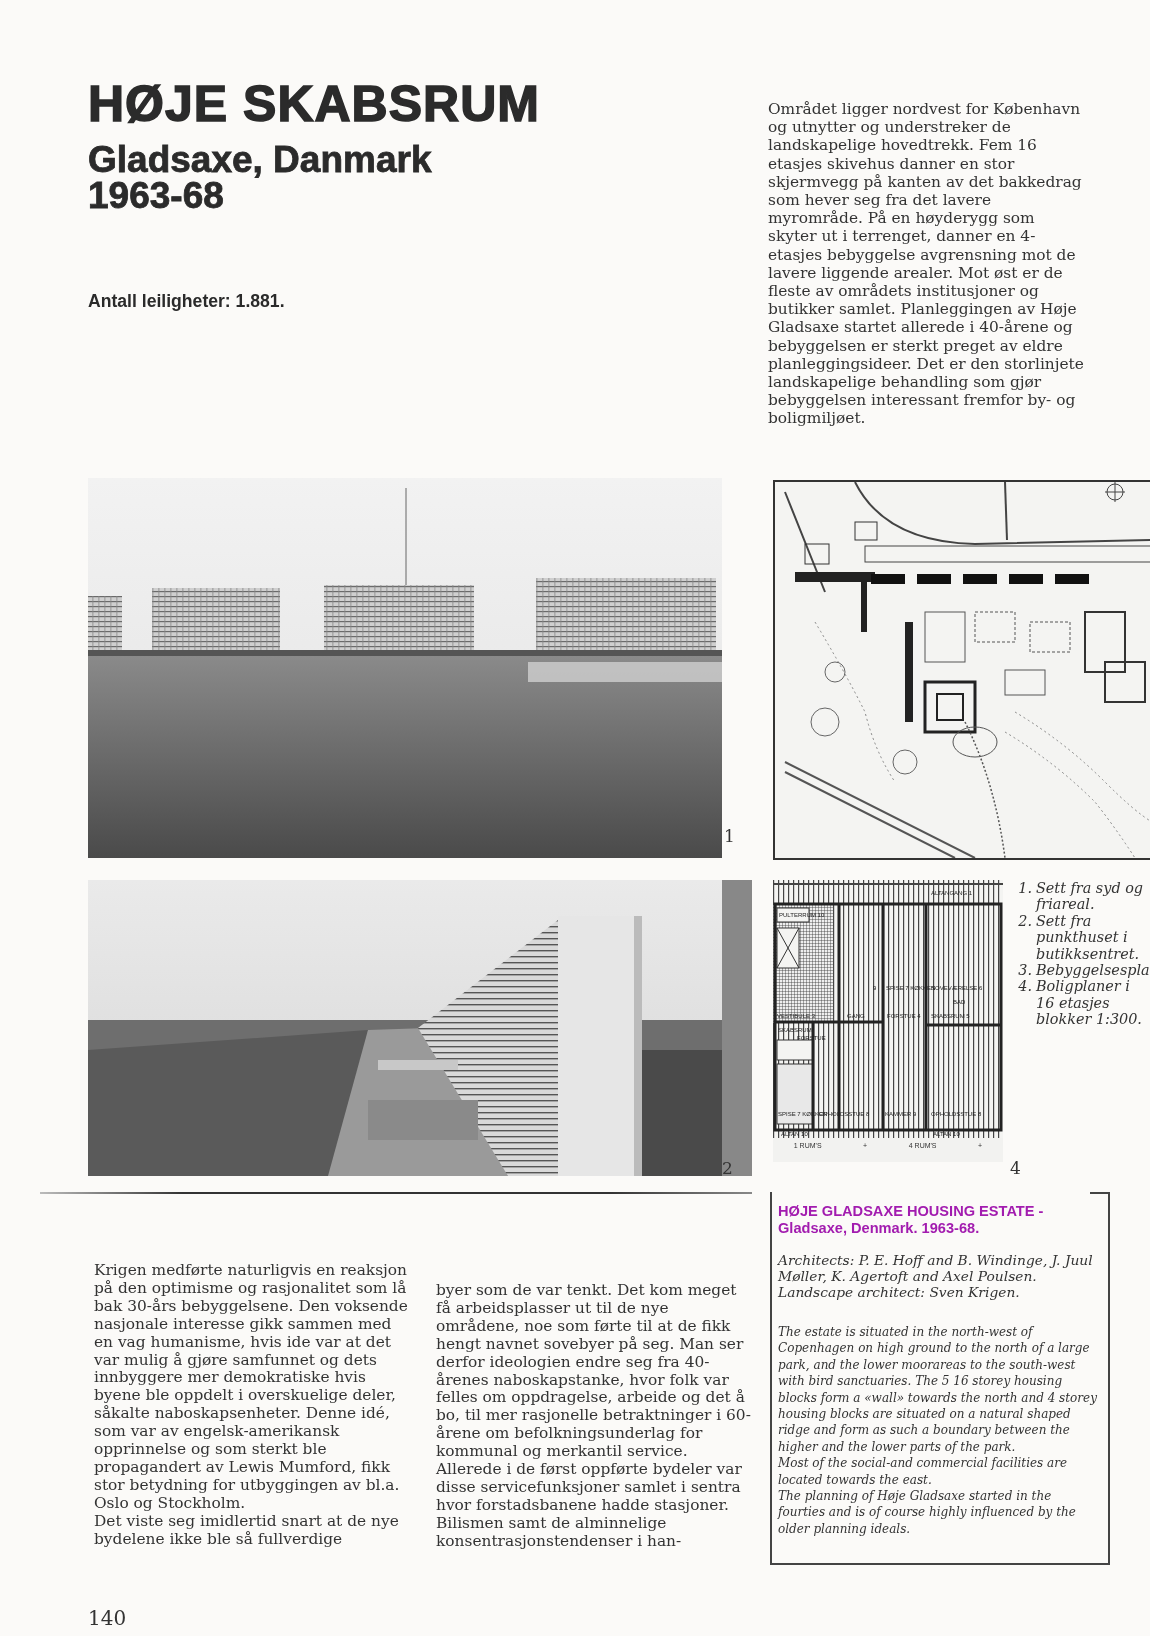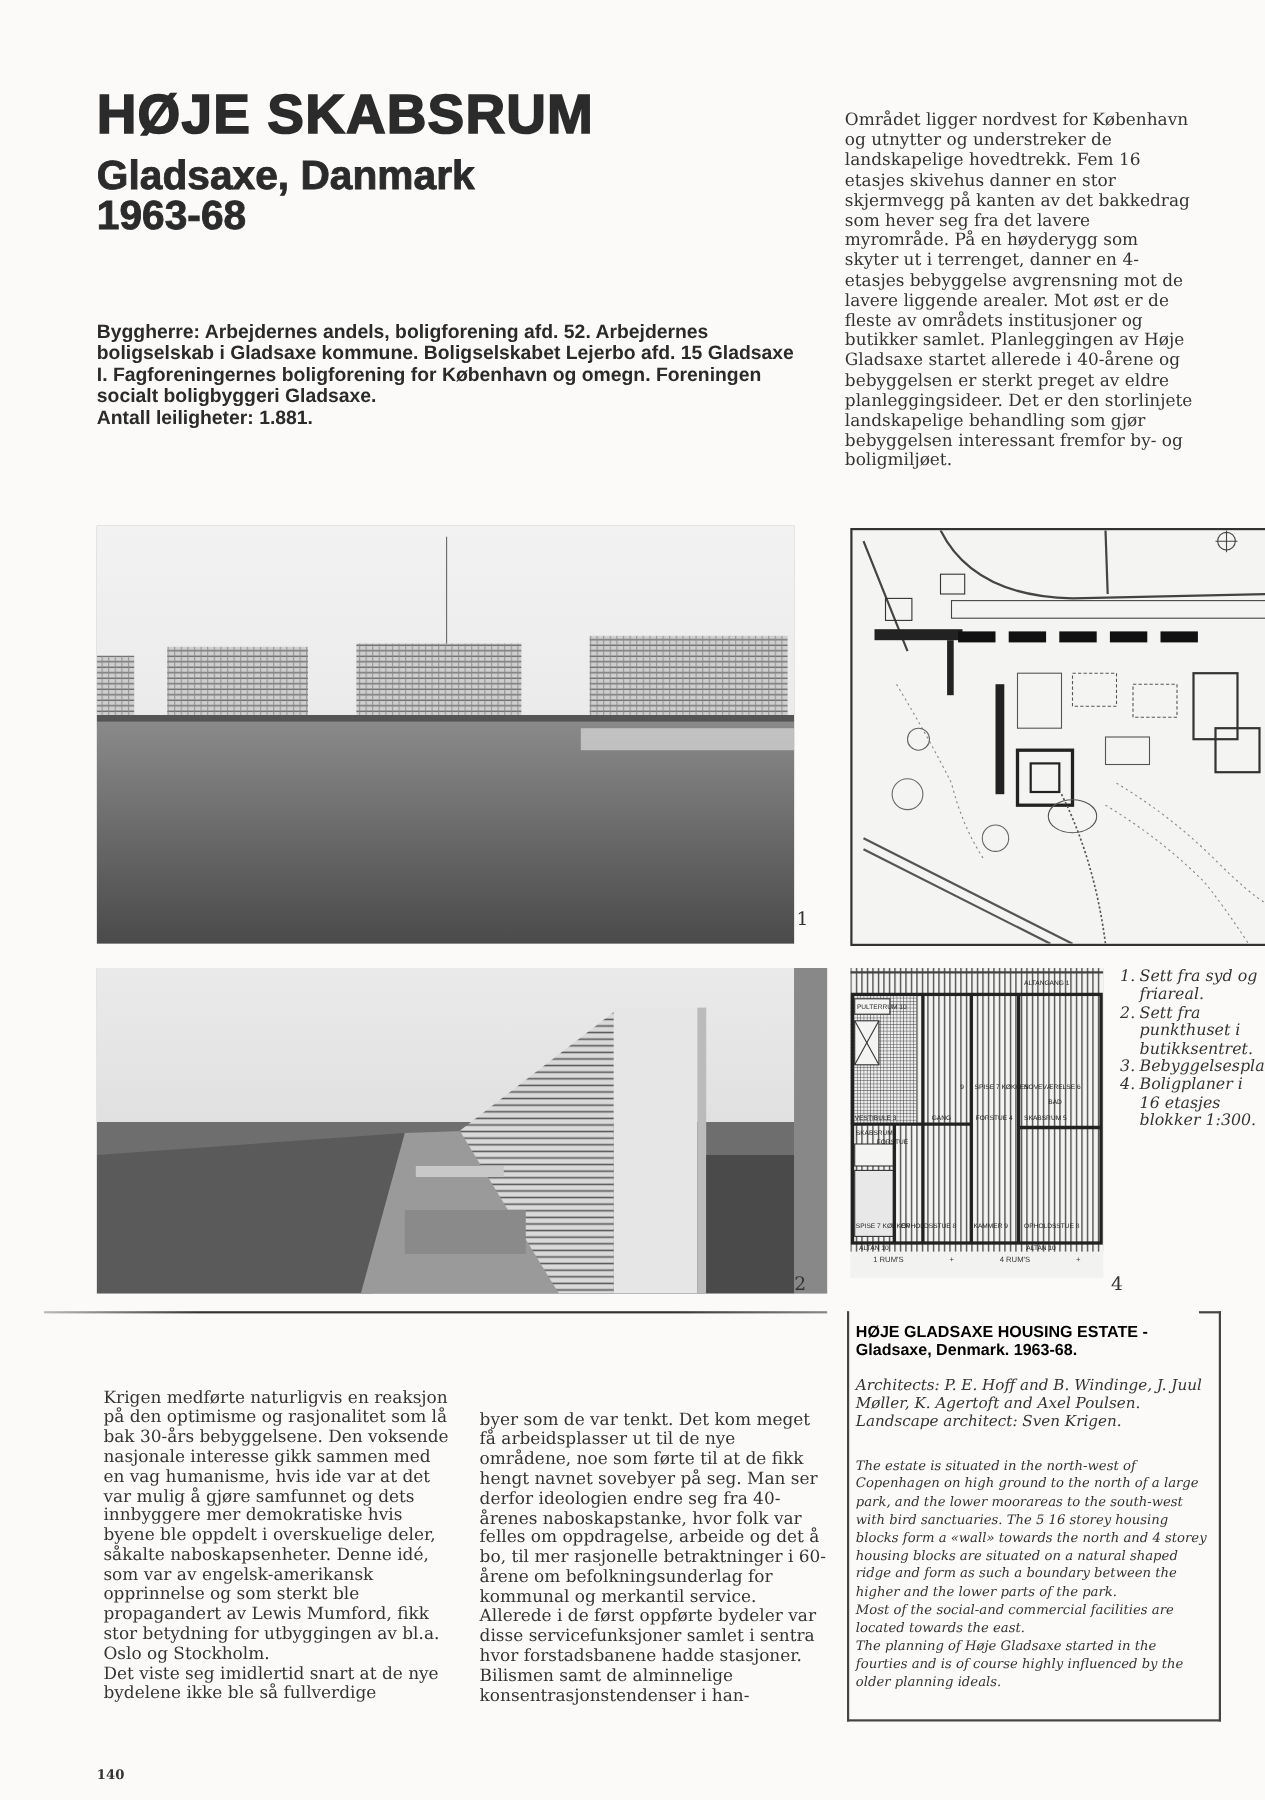--- a/index.html
+++ b/index.html
@@ -34,55 +34,54 @@
     .plan4 { left: 773px; top: 880px; width: 230px; height: 282px; background: #f2f2f0; }
     .num { font-size: 17px; color: #333; font-family: "DejaVu Serif", serif; }
     .captions {
       left: 1014px; top: 880px; width: 136px; font-style: italic;
       font-size: 14.4px; line-height: 16.4px; color: #333;
     }
     .captions .cap { display: flex; }
     .captions .cap .n { width: 18px; flex: none; text-align: right; padding-right: 4px; }
     .eng-head {
       left: 778px; top: 1203px; width: 330px; font-family: "Liberation Sans", sans-serif;
-      font-weight: bold; font-size: 14.6px; line-height: 17px; color: #000000;
+      font-weight: bold; font-size: 14.6px; line-height: 17px; color: #a21caf;
     }
     .eng-arch {
       left: 778px; top: 1252px; width: 320px; font-style: italic;
       font-size: 13.8px; line-height: 16.2px; color: #333;
     }
     .eng-body {
       left: 778px; top: 1324px; width: 320px; font-style: italic;
       font-size: 12px; line-height: 16.4px; color: #333;
     }
     .col1 {
       left: 94px; top: 1262px; width: 320px; font-size: 15.4px; line-height: 17.9px; color: #333;
     }
     .col2 {
       left: 436px; top: 1282px; width: 320px; font-size: 15.4px; line-height: 17.9px; color: #333;
     }
-    .pagenum { left: 88px; top: 1606px; font-size: 12px; color: #333; font-weight: bold; }
+    .pagenum { left: 88px; top: 1606px; font-size: 20px; color: #333; }
     .p { margin: 0; white-space: pre-line; }
     .eng-box-left { left: 770px; top: 1192px; width: 2px; height: 373px; background: #444; }
     .eng-box-bottom { left: 770px; top: 1563px; width: 340px; height: 2px; background: #444; }
     .eng-box-right { left: 1108px; top: 1192px; width: 2px; height: 373px; background: #444; }
     .eng-box-top { left: 1090px; top: 1192px; width: 20px; height: 2px; background: #444; }
     .left-rule { left: 40px; top: 1192px; width: 712px; height: 2px; background: linear-gradient(90deg, #bbb, #333 20%, #333 80%, #888); }
   </style>
 </head>
 <body>
 
 <div class="abs title">HØJE SKABSRUM</div>
 <div class="abs subtitle">
   <div>Gladsaxe, Danmark</div>
   <div>1963-68</div>
 </div>
 
 <div class="abs facts">
-  <div>Byggherre: Arbejdernes andels, boligforening afd. 52. Arbejdernes boligselskab i Gladsaxe kommune. Boligselskabet Lejerbo afd. 15 Gladsaxe I. Fagforeningernes boligforening for København og omegn. Foreningen socialt boligbyggeri Gladsaxe.</div>
   <div>Antall leiligheter: 1.881.</div>
 </div>
 
 <p class="abs intro p">Området ligger nordvest for København og utnytter og understreker de landskapelige hovedtrekk. Fem 16 etasjes skivehus danner en stor skjermvegg på kanten av det bakkedrag som hever seg fra det lavere myrområde. På en høyderygg som skyter ut i terrenget, danner en 4-etasjes bebyggelse avgrensning mot de lavere liggende arealer. Mot øst er de fleste av områdets institusjoner og butikker samlet. Planleggingen av Høje Gladsaxe startet allerede i 40-årene og bebyggelsen er sterkt preget av eldre planleggingsideer. Det er den storlinjete landskapelige behandling som gjør bebyggelsen interessant fremfor by- og boligmiljøet.</p>
 
 <div class="abs photo photo1">
   <svg width="634" height="380" viewBox="0 0 634 380" xmlns="http://www.w3.org/2000/svg">
     <defs>
       <linearGradient id="sky1" x1="0" y1="0" x2="0" y2="1">
         <stop offset="0" stop-color="#f2f2f2"></stop>

